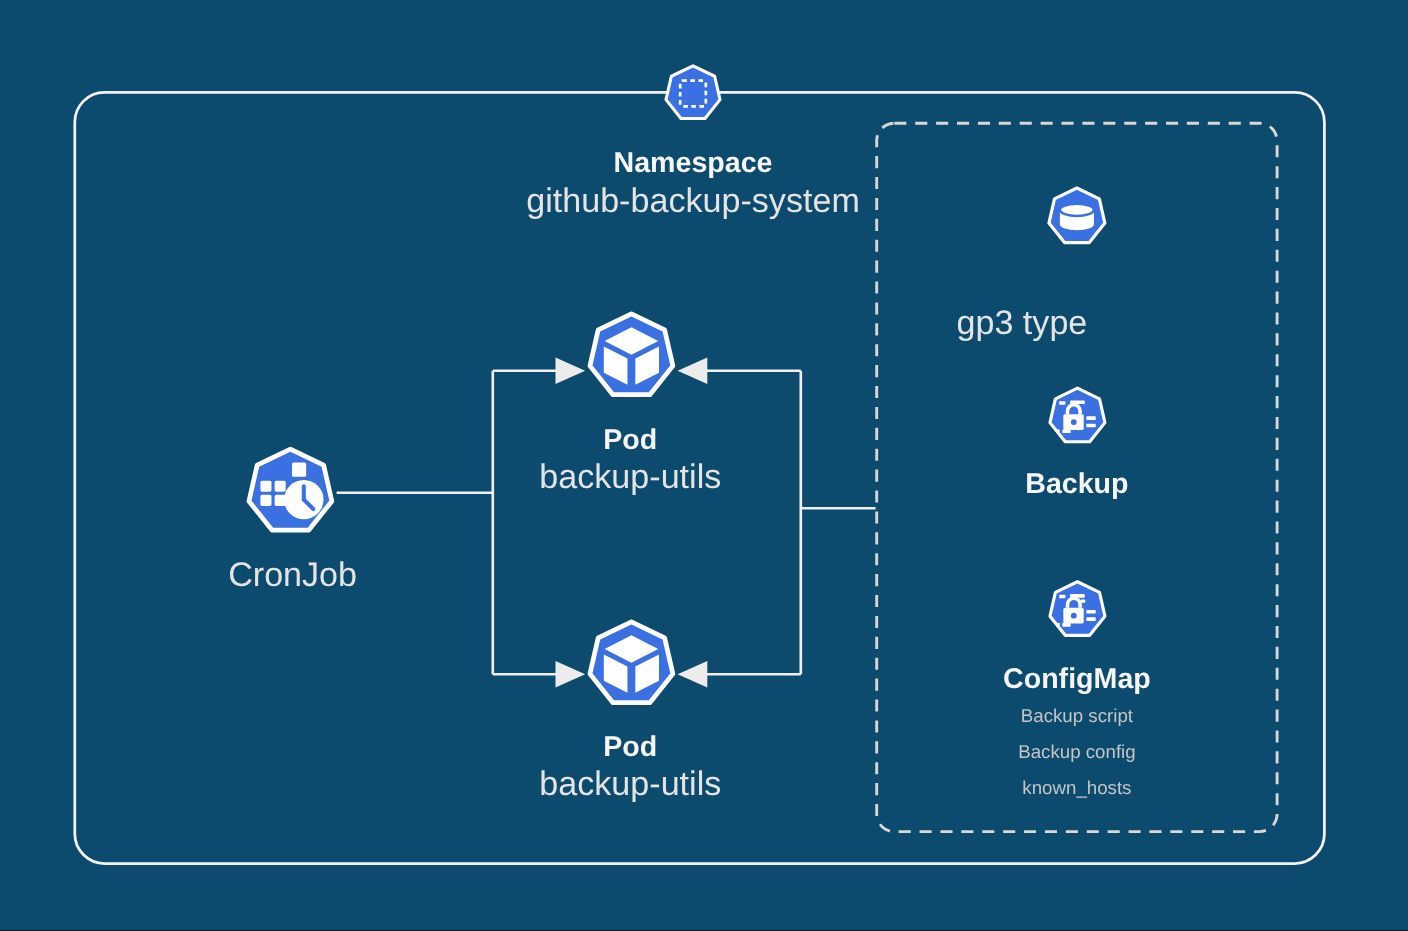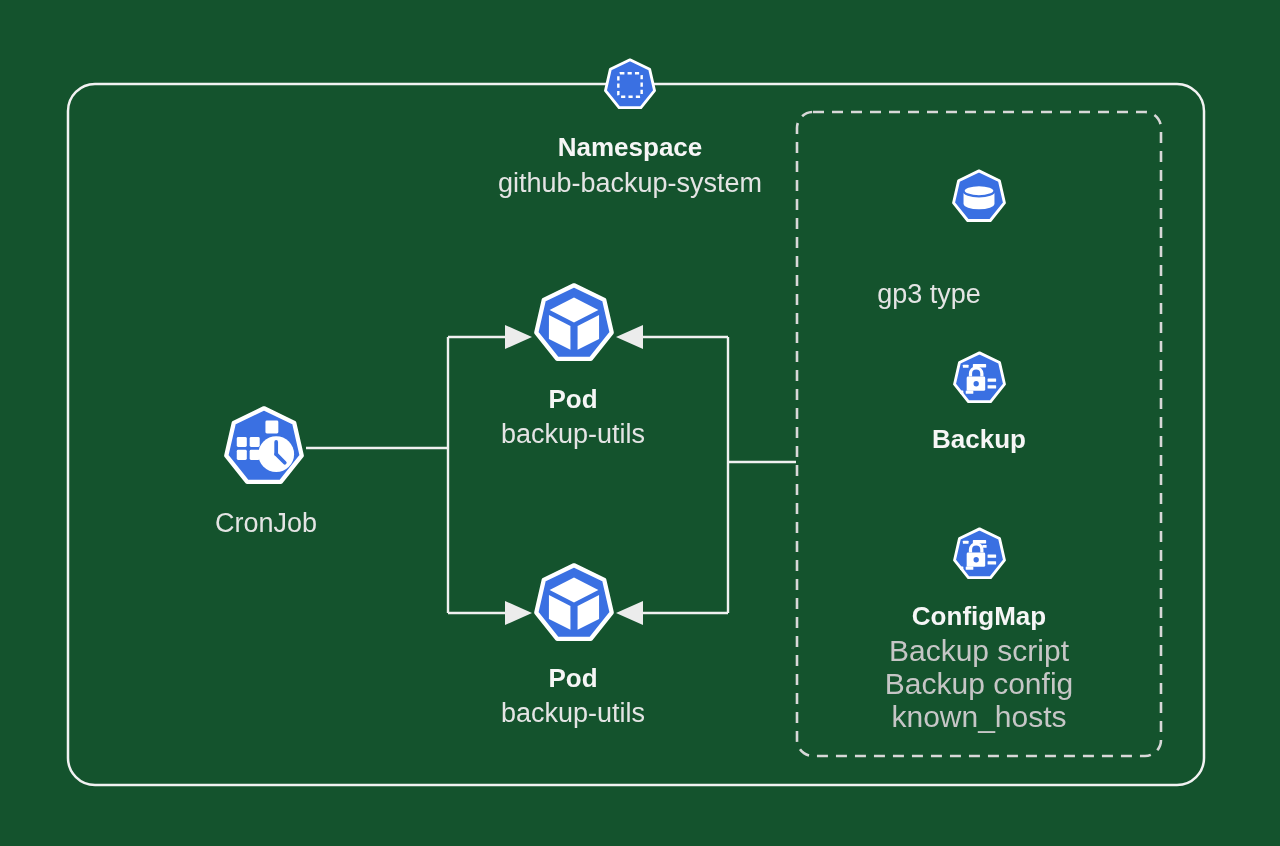--- a/index.html
+++ b/index.html
@@ -1,28 +1,28 @@
 <!DOCTYPE html>
 <html><head>
 <meta charset="utf-8">
 <style>
   html,body{margin:0;padding:0;background:#000;}
   .stage{
-    position:relative;width:1280px;height:846px;background:#14532d;overflow:hidden;
+    position:relative;width:1280px;height:846px;background:#0c4a6e;overflow:hidden;
     font-family:"Liberation Sans","DejaVu Sans",sans-serif;
   }
   .stage svg{display:block;}
   .abs{position:absolute;}
   .lbl{
     position:absolute;transform:translateX(-50%);white-space:nowrap;
     text-align:center;line-height:28px;
   }
   .kind{font-size:26px;font-weight:700;color:#f6f6f6;}
-  .sub{font-size:27px;font-weight:400;color:#e4e4e4;}
-  .muted{font-size:30px;font-weight:400;color:#c6c6c6;text-align:right;}
+  .sub{font-size:31px;font-weight:400;color:#e4e4e4;}
+  .muted{font-size:17px;font-weight:400;color:#c6c6c6;text-align:right;}
 </style>
 </head>
 <body>
 
 <div class="stage">
 
   <svg width="0" height="0" style="position:absolute" aria-hidden="true">
     <defs>
       <polygon id="hepta" points="30,3 51.1,13.2 56.3,36 41.7,54.3 18.3,54.3 3.7,36 8.9,13.2" fill="#3A70E2" stroke="#FFFFFF" stroke-width="3" stroke-linejoin="round"></polygon>
     </defs>

